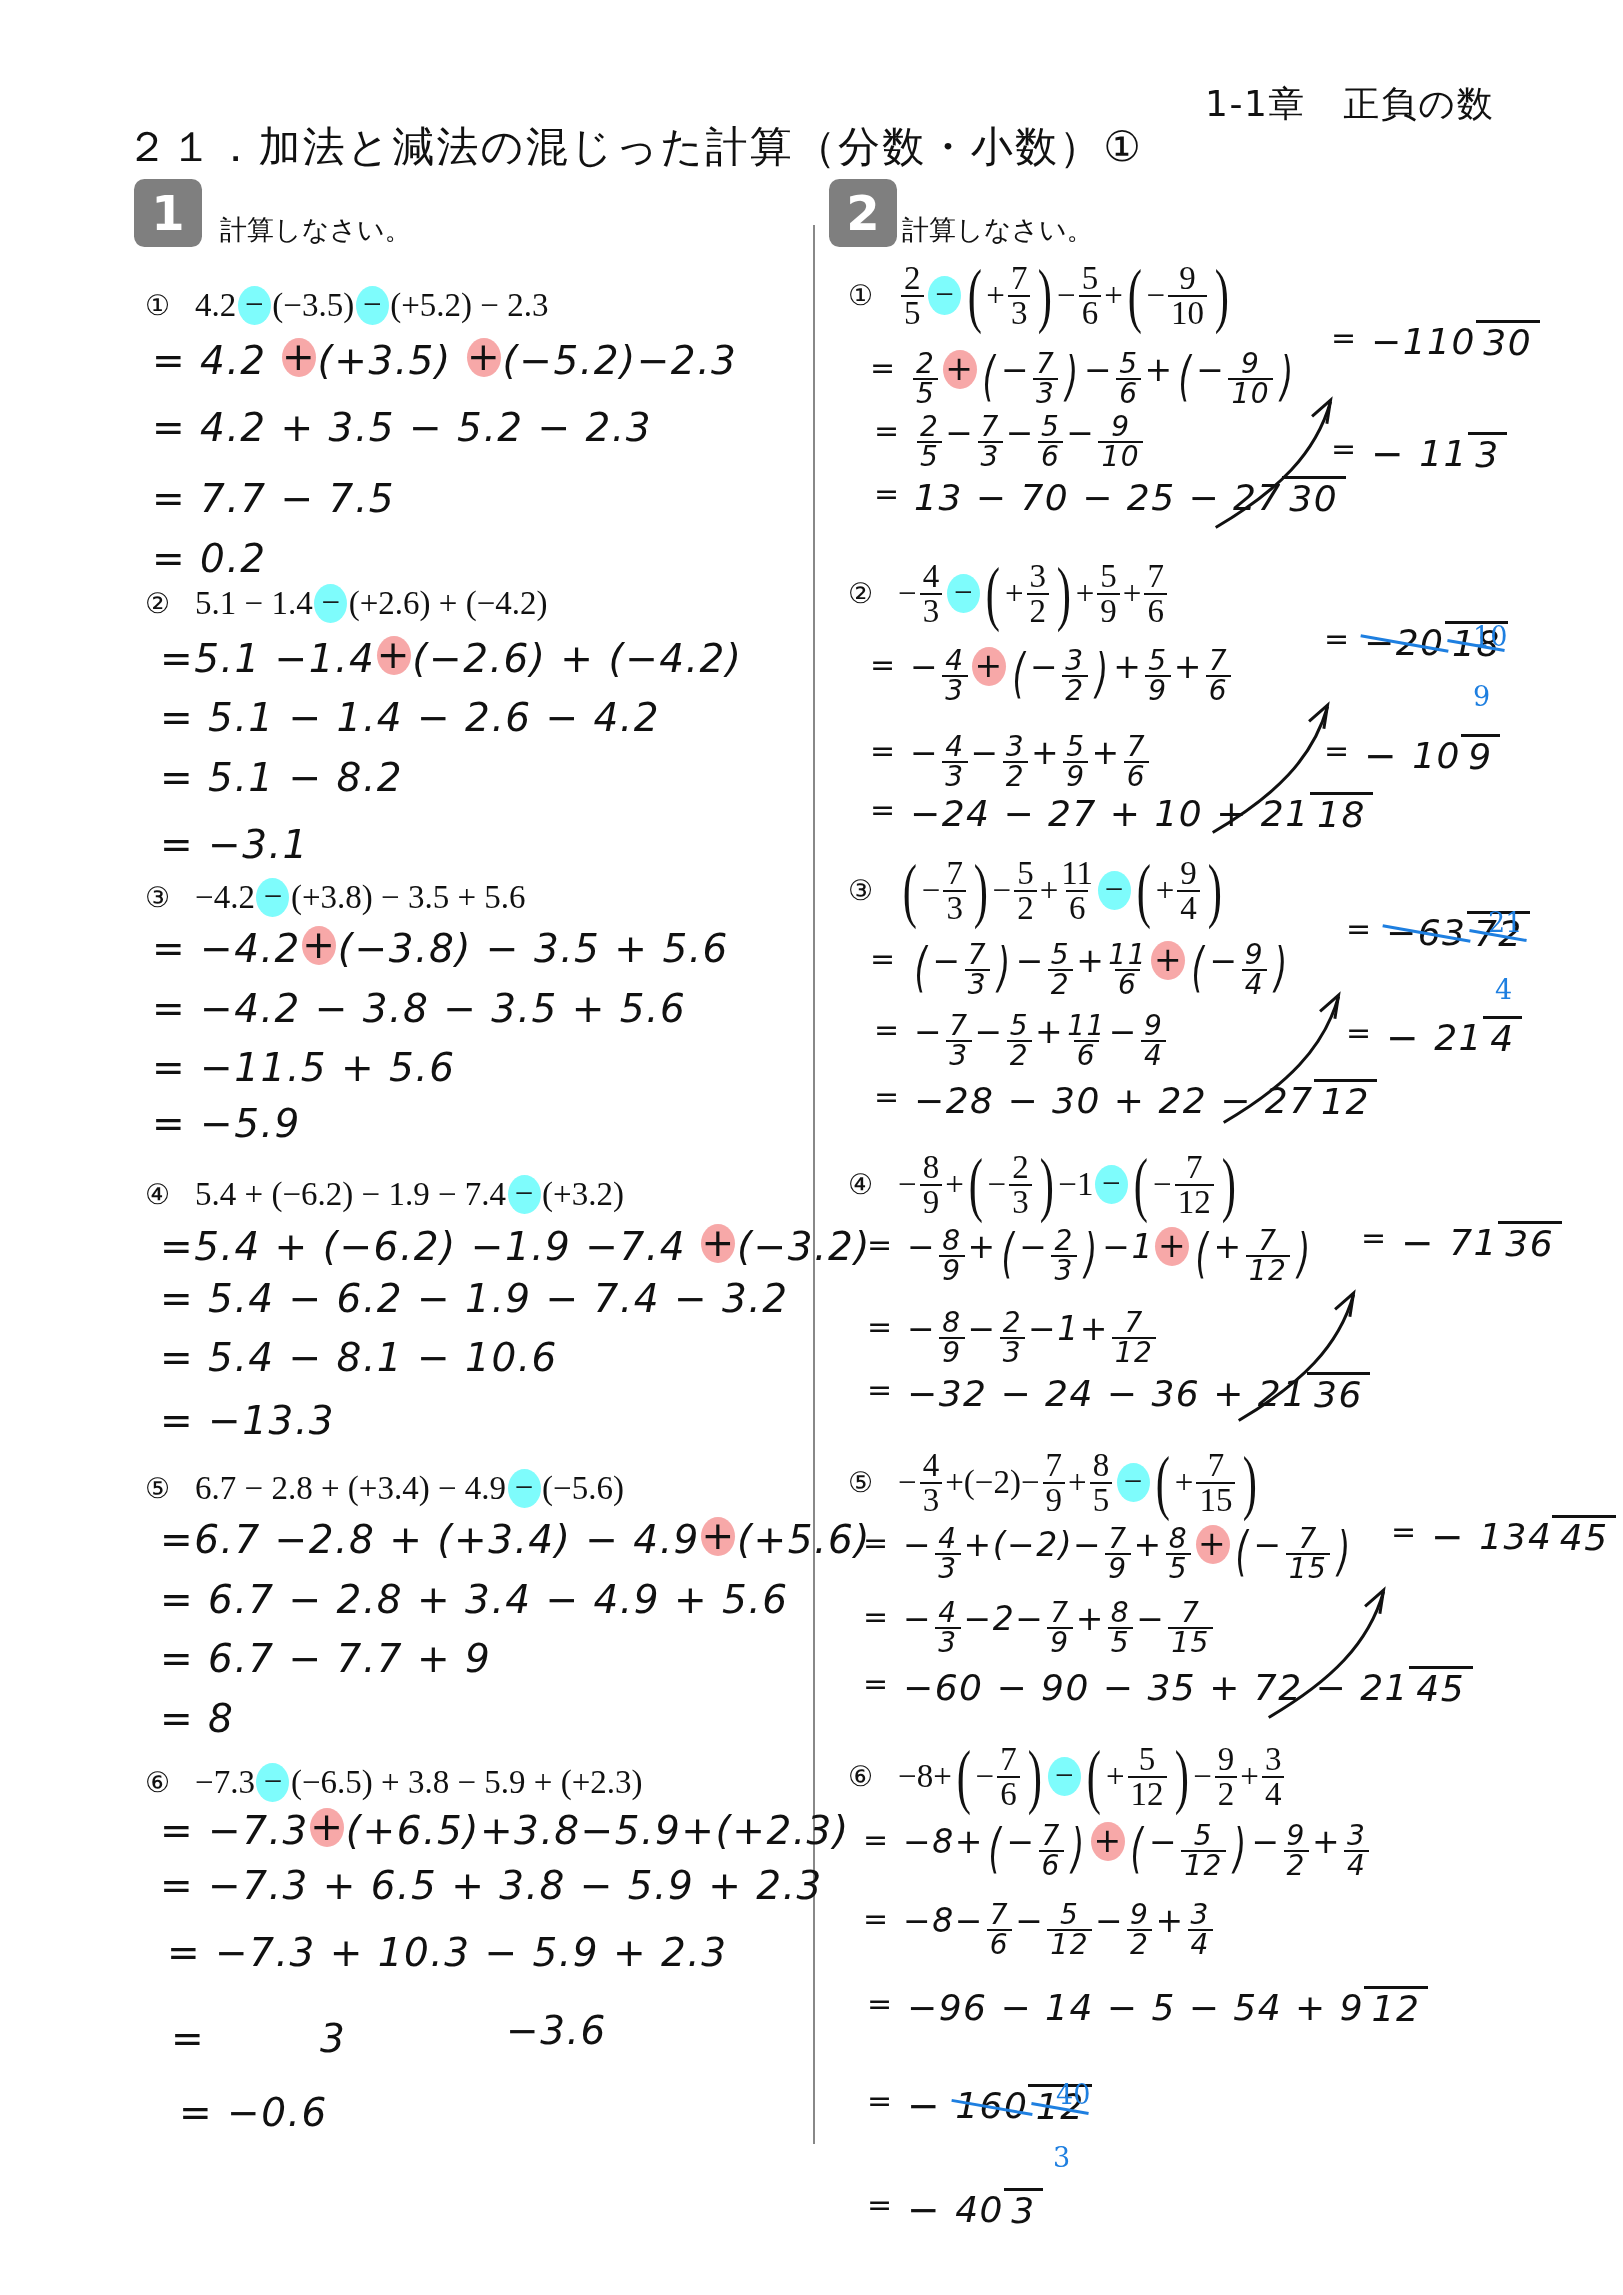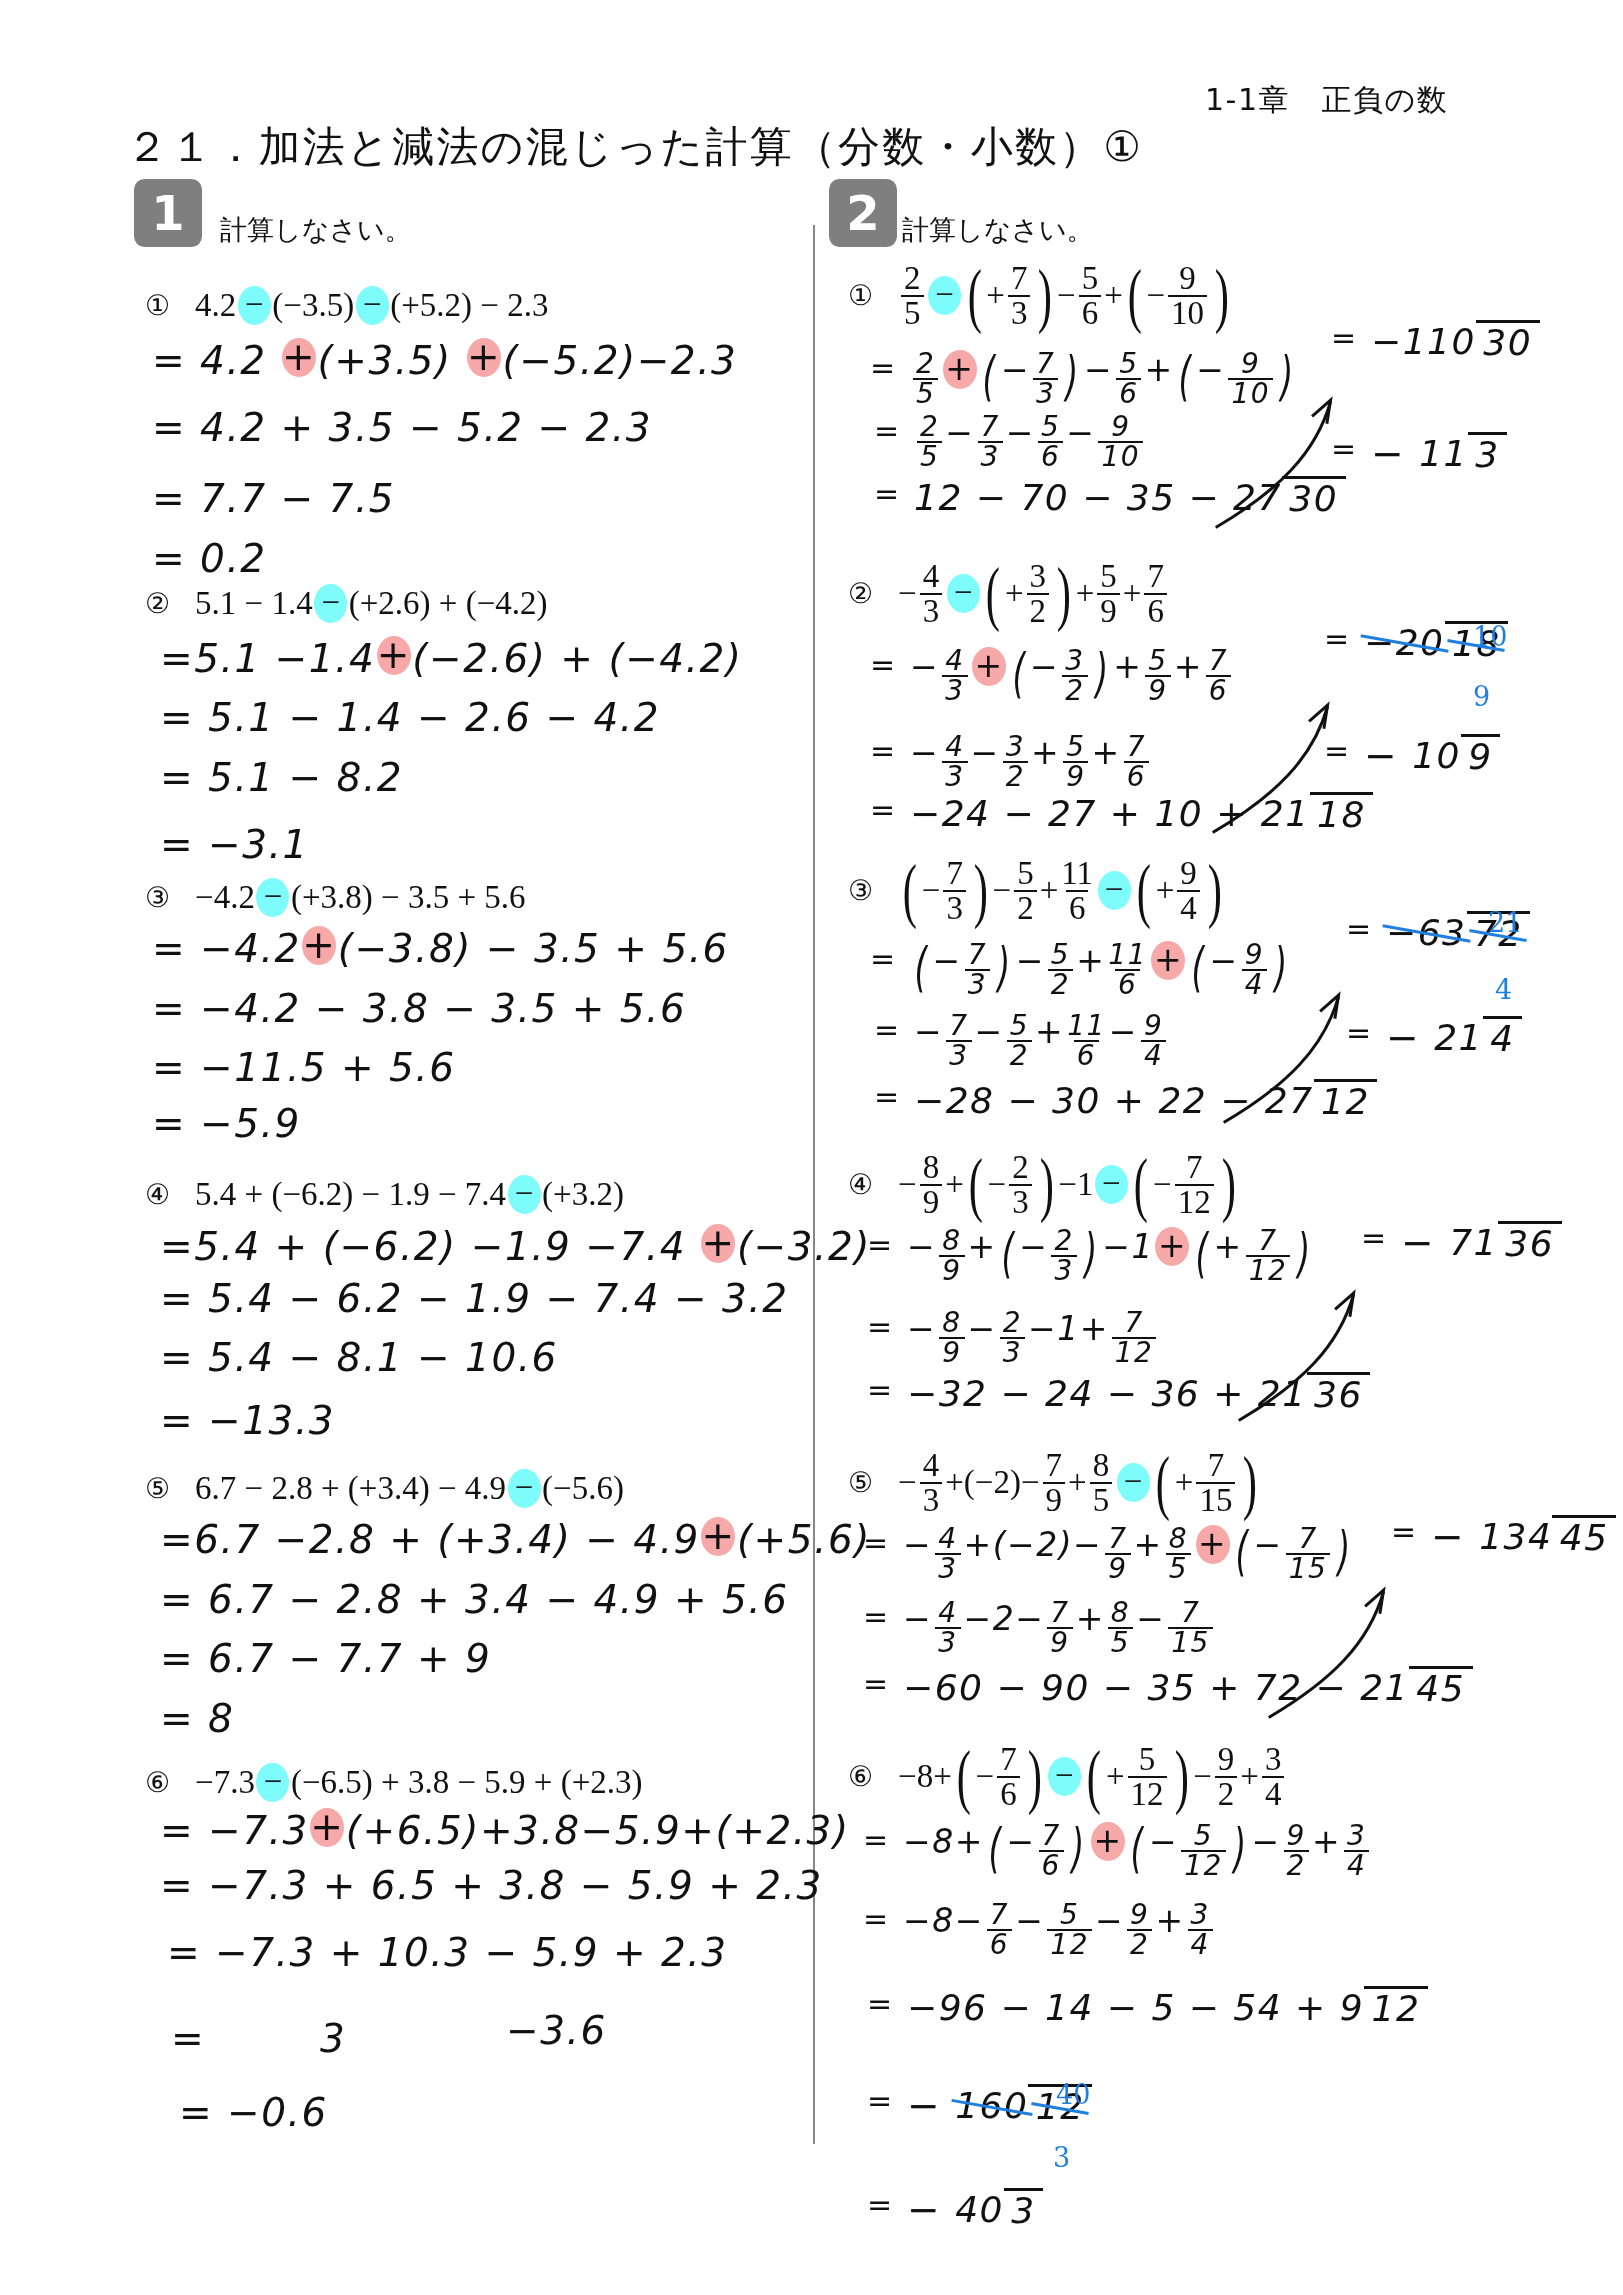--- a/index.html
+++ b/index.html
@@ -1,18 +1,18 @@
 <!DOCTYPE html>
 <html style="font-size:12px"><head>
 <meta charset="utf-8">
 <style>
   html,body{margin:0;padding:0;background:#fff;}
   body{width:1624px;height:2295px;position:relative;overflow:hidden;font-family:"DejaVu Serif",serif;color:#111;}
   .abs{position:absolute;}
-  .chapter{left:1205px;top:80px;font-family:"DejaVu Sans",sans-serif;font-size:30px;letter-spacing:1.5px;}
+  .chapter{left:1205px;top:80px;font-family:"DejaVu Sans",sans-serif;font-size:36px;letter-spacing:1.5px;}
   .title{left:126px;top:119px;font-family:"DejaVu Sans",sans-serif;font-size:42px;letter-spacing:2.2px;}
   .secbadge{width:68px;height:68px;background:#7f7f7f;border-radius:10.4px;color:#fff;font-family:"DejaVu Sans",sans-serif;font-weight:bold;font-size:48px;text-align:center;line-height:68px;}
   .secinstr{font-family:Liberation Sans, sans-serif;font-size:27px;}
   .divider{left:813px;top:225px;width:2.2px;height:1919px;background:#888;}
   .prob{font-family:"Liberation Serif","DejaVu Serif",serif;font-size:33px;white-space:nowrap;display:flex;align-items:center;}
   .pnum{font-family:"DejaVu Sans",sans-serif;font-size:28px;margin-right:25px;}
   .hl-minus{display:inline-block;background:#7efcfc;border-radius:50%;width:33px;height:39px;text-align:center;line-height:37px;margin:0 1.5px;}
   .hl-plus{display:inline-block;background:#f7a8a8;border-radius:50%;width:34px;height:39px;text-align:center;line-height:37px;margin:0 1.5px;}
   .hw{font-family:"DejaVu Sans",sans-serif;font-style:italic;font-size:39px;white-space:nowrap;display:flex;letter-spacing:1.5px;}
   .hw-sm{font-size:33px;}
@@ -189,21 +189,21 @@
       <span class="n">5</span>
       <span class="d">6</span>
     </span>−<span class="frac">
       <span class="n">9</span>
       <span class="d">10</span>
     </span>
 </div>
 <div class="abs hw hw-sm" style="left:874px;top:476px;">
   <span class="eq">=</span>
     <span class="bigfrac">
-      <span class="n">12 − 70 − 35 − 27</span>
+      <span class="n">13 − 70 − 25 − 27</span>
       <span class="d">30</span>
     </span>
 </div>
 <div class="abs hw" style="left:1331px;top:320px;">
   <span class="eq">=</span>
     <span class="bigfrac">
       <span class="n">−110</span>
       <span class="d">30</span>
     </span>
 </div>

